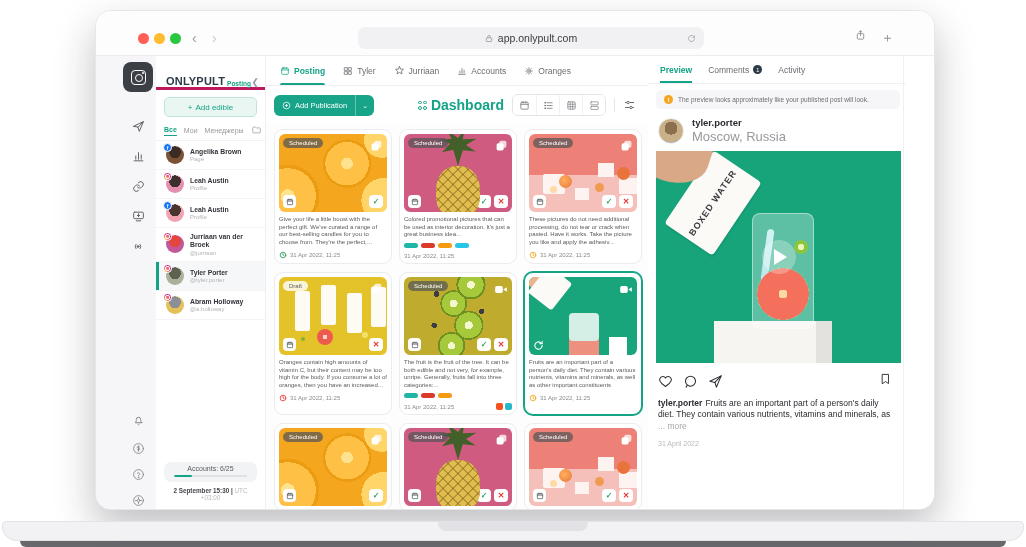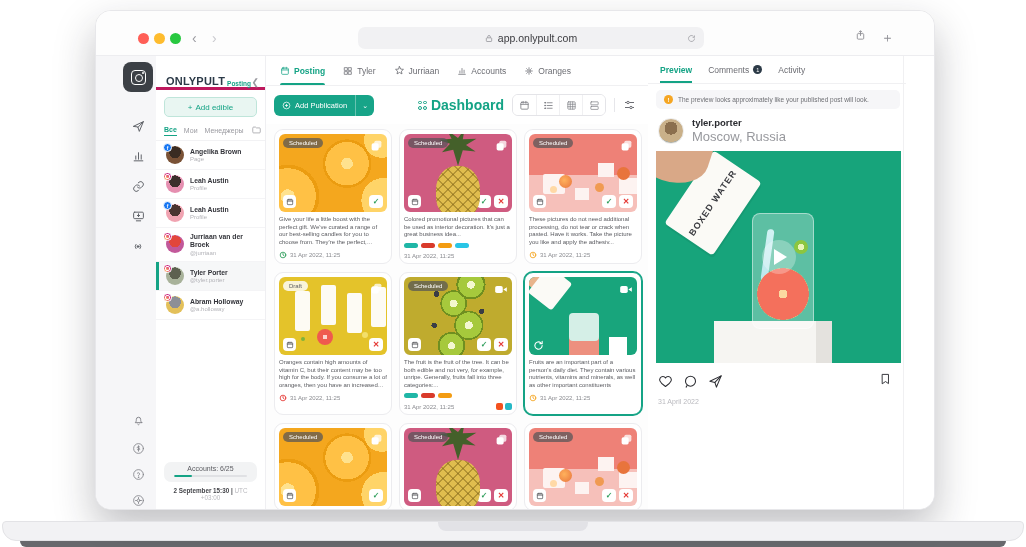--- a/index.html
+++ b/index.html
@@ -856,20 +856,24 @@
                 <path d="M3 11.5 21 3l-7.5 18-2.5-7.5z"></path>
                 <path d="M11 13.5 21 3"></path>
               </svg>
             </span>
             <span class="save"><span class="ic">
                 <svg width="13" height="14" viewBox="0 0 24 24" fill="none" stroke="currentColor" stroke-width="1.7" stroke-linecap="round" stroke-linejoin="round">
                   <path d="M6.5 3.5h11V20.5l-5.5-3.8-5.5 3.8z"></path>
                 </svg>
               </span></span>
           </div>
+        <div class="pcap">
+          <b>tyler.porter</b><span>Fruits are an important part of a person's daily diet. They contain various nutrients, vitamins and minerals, as</span>
+          <span class="more">... more</span>
+        </div>
         <div class="pdate">31 April 2022</div>
       </div>
 
     </div>
   </div>
 
   <div class="laptop-base">
       <div class="laptop-notch"></div>
     </div>
   <div class="laptop-edge"></div>

